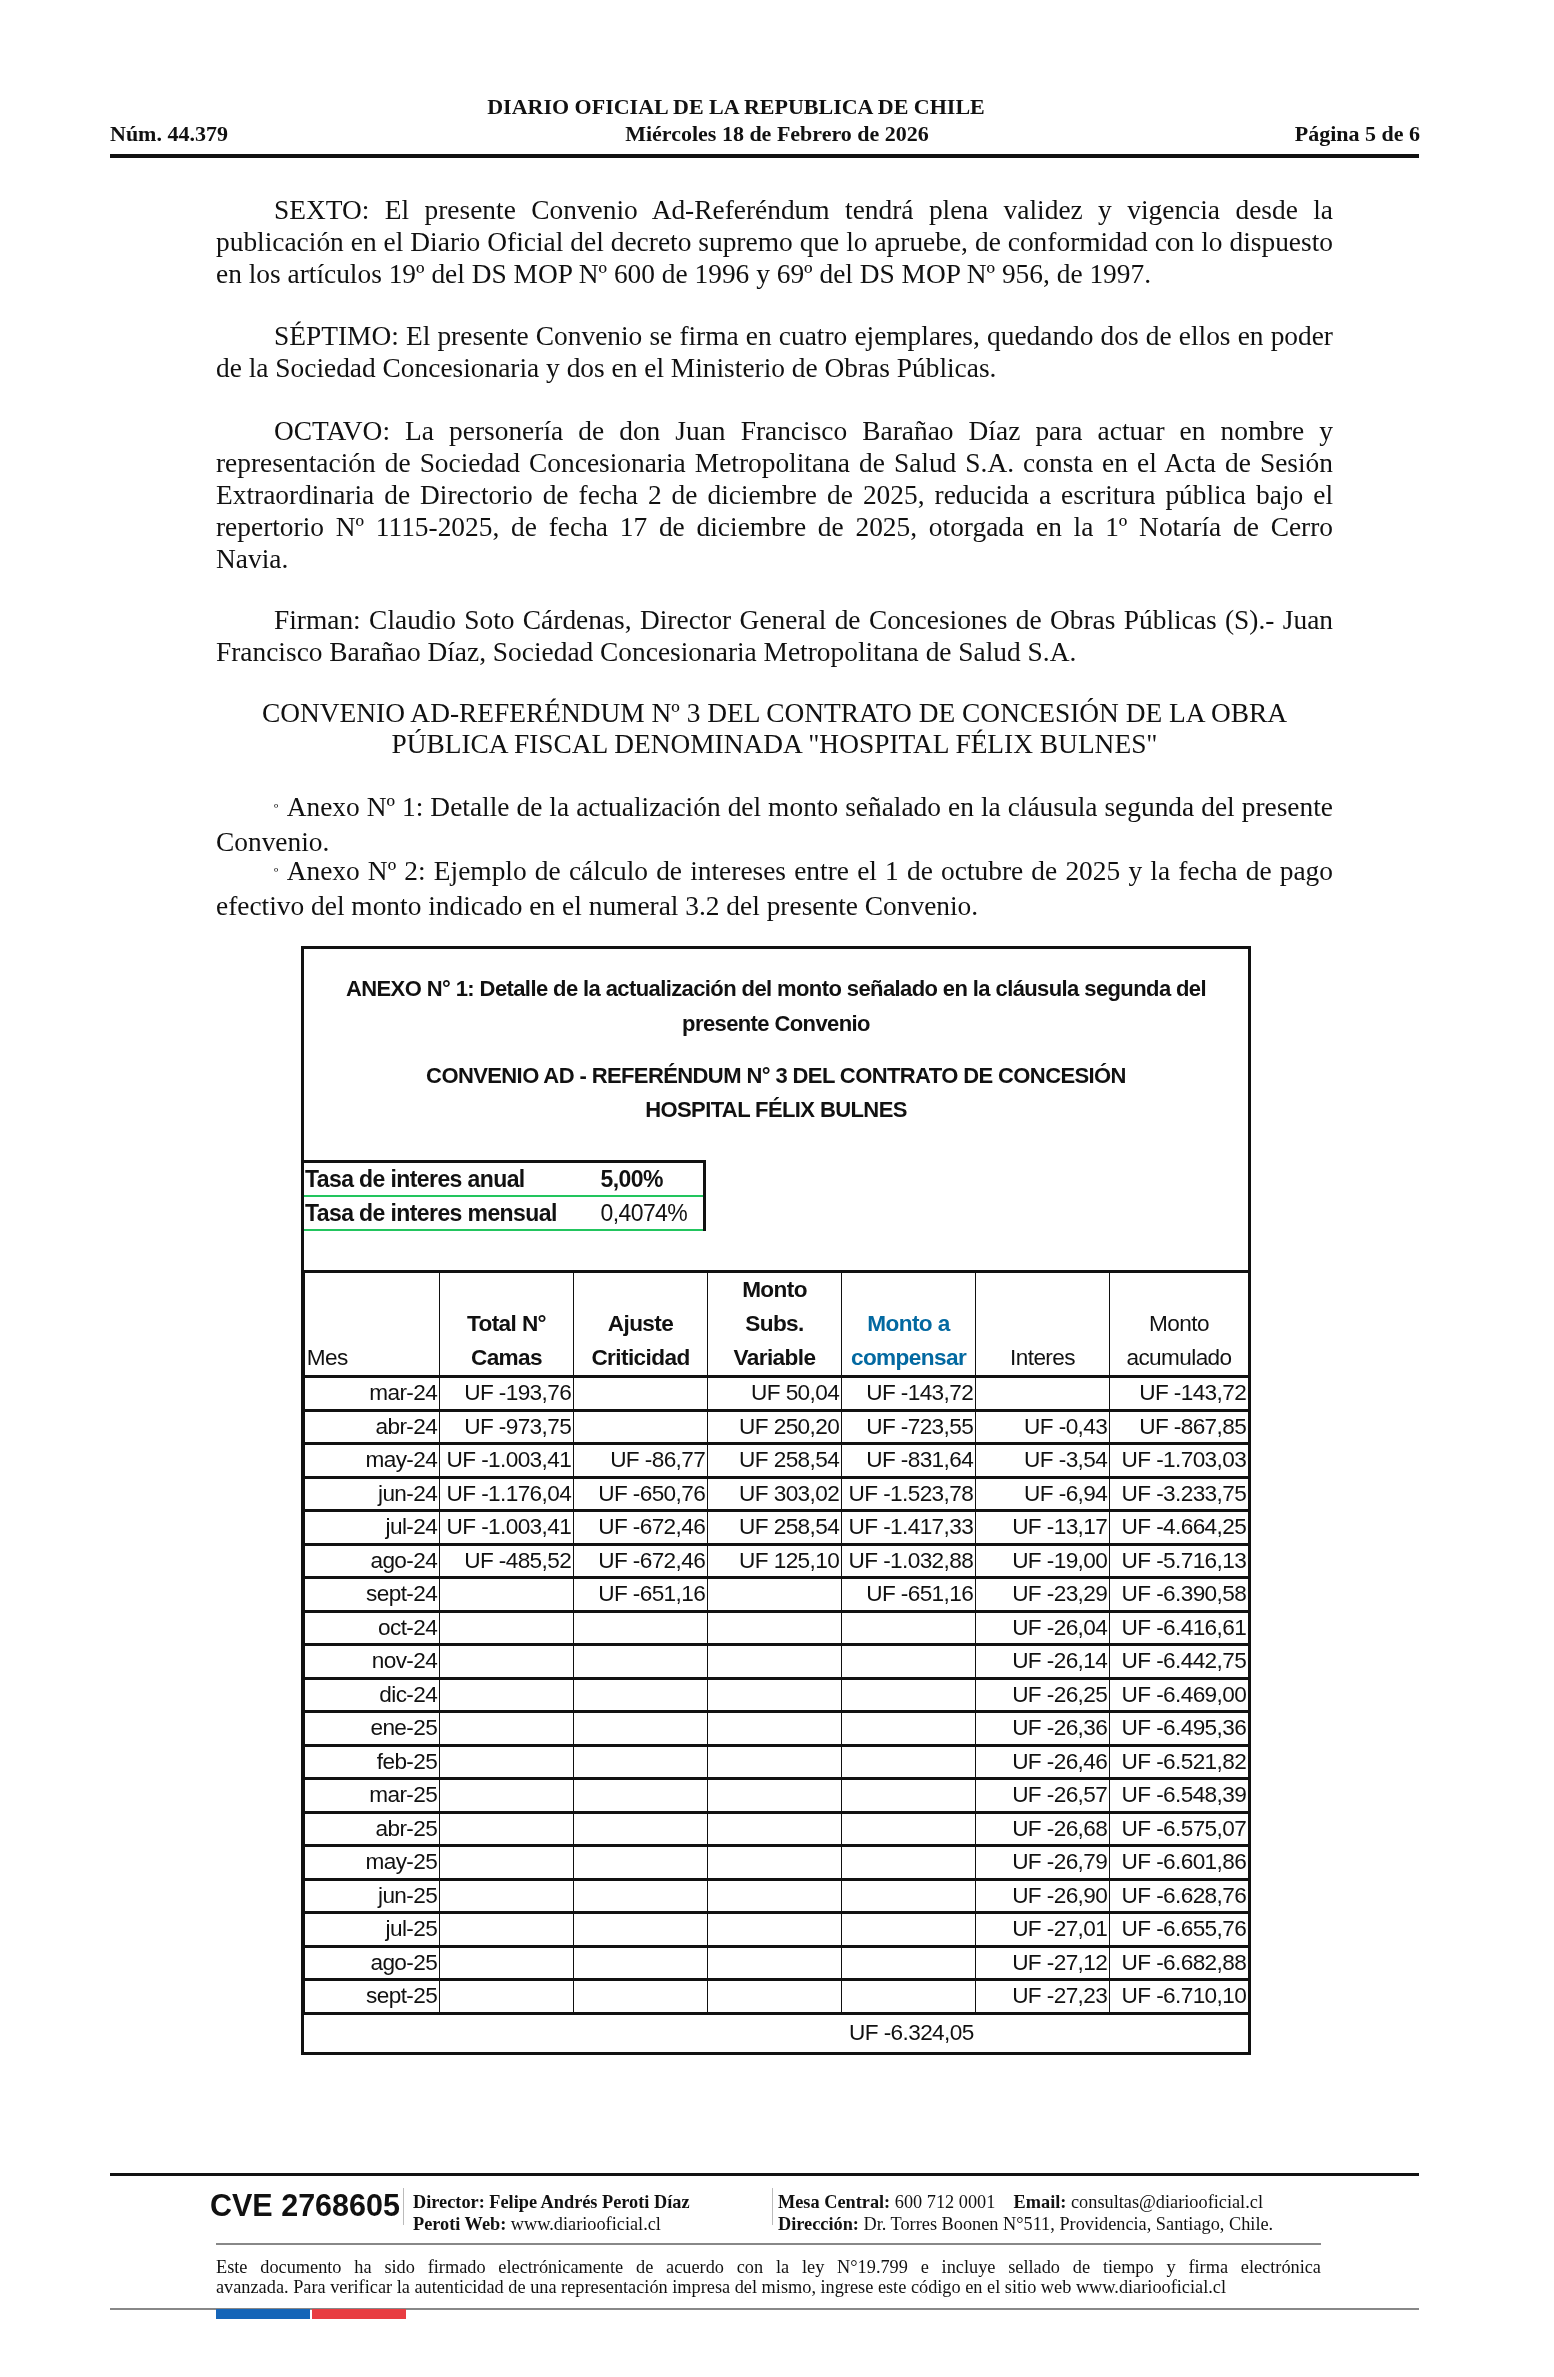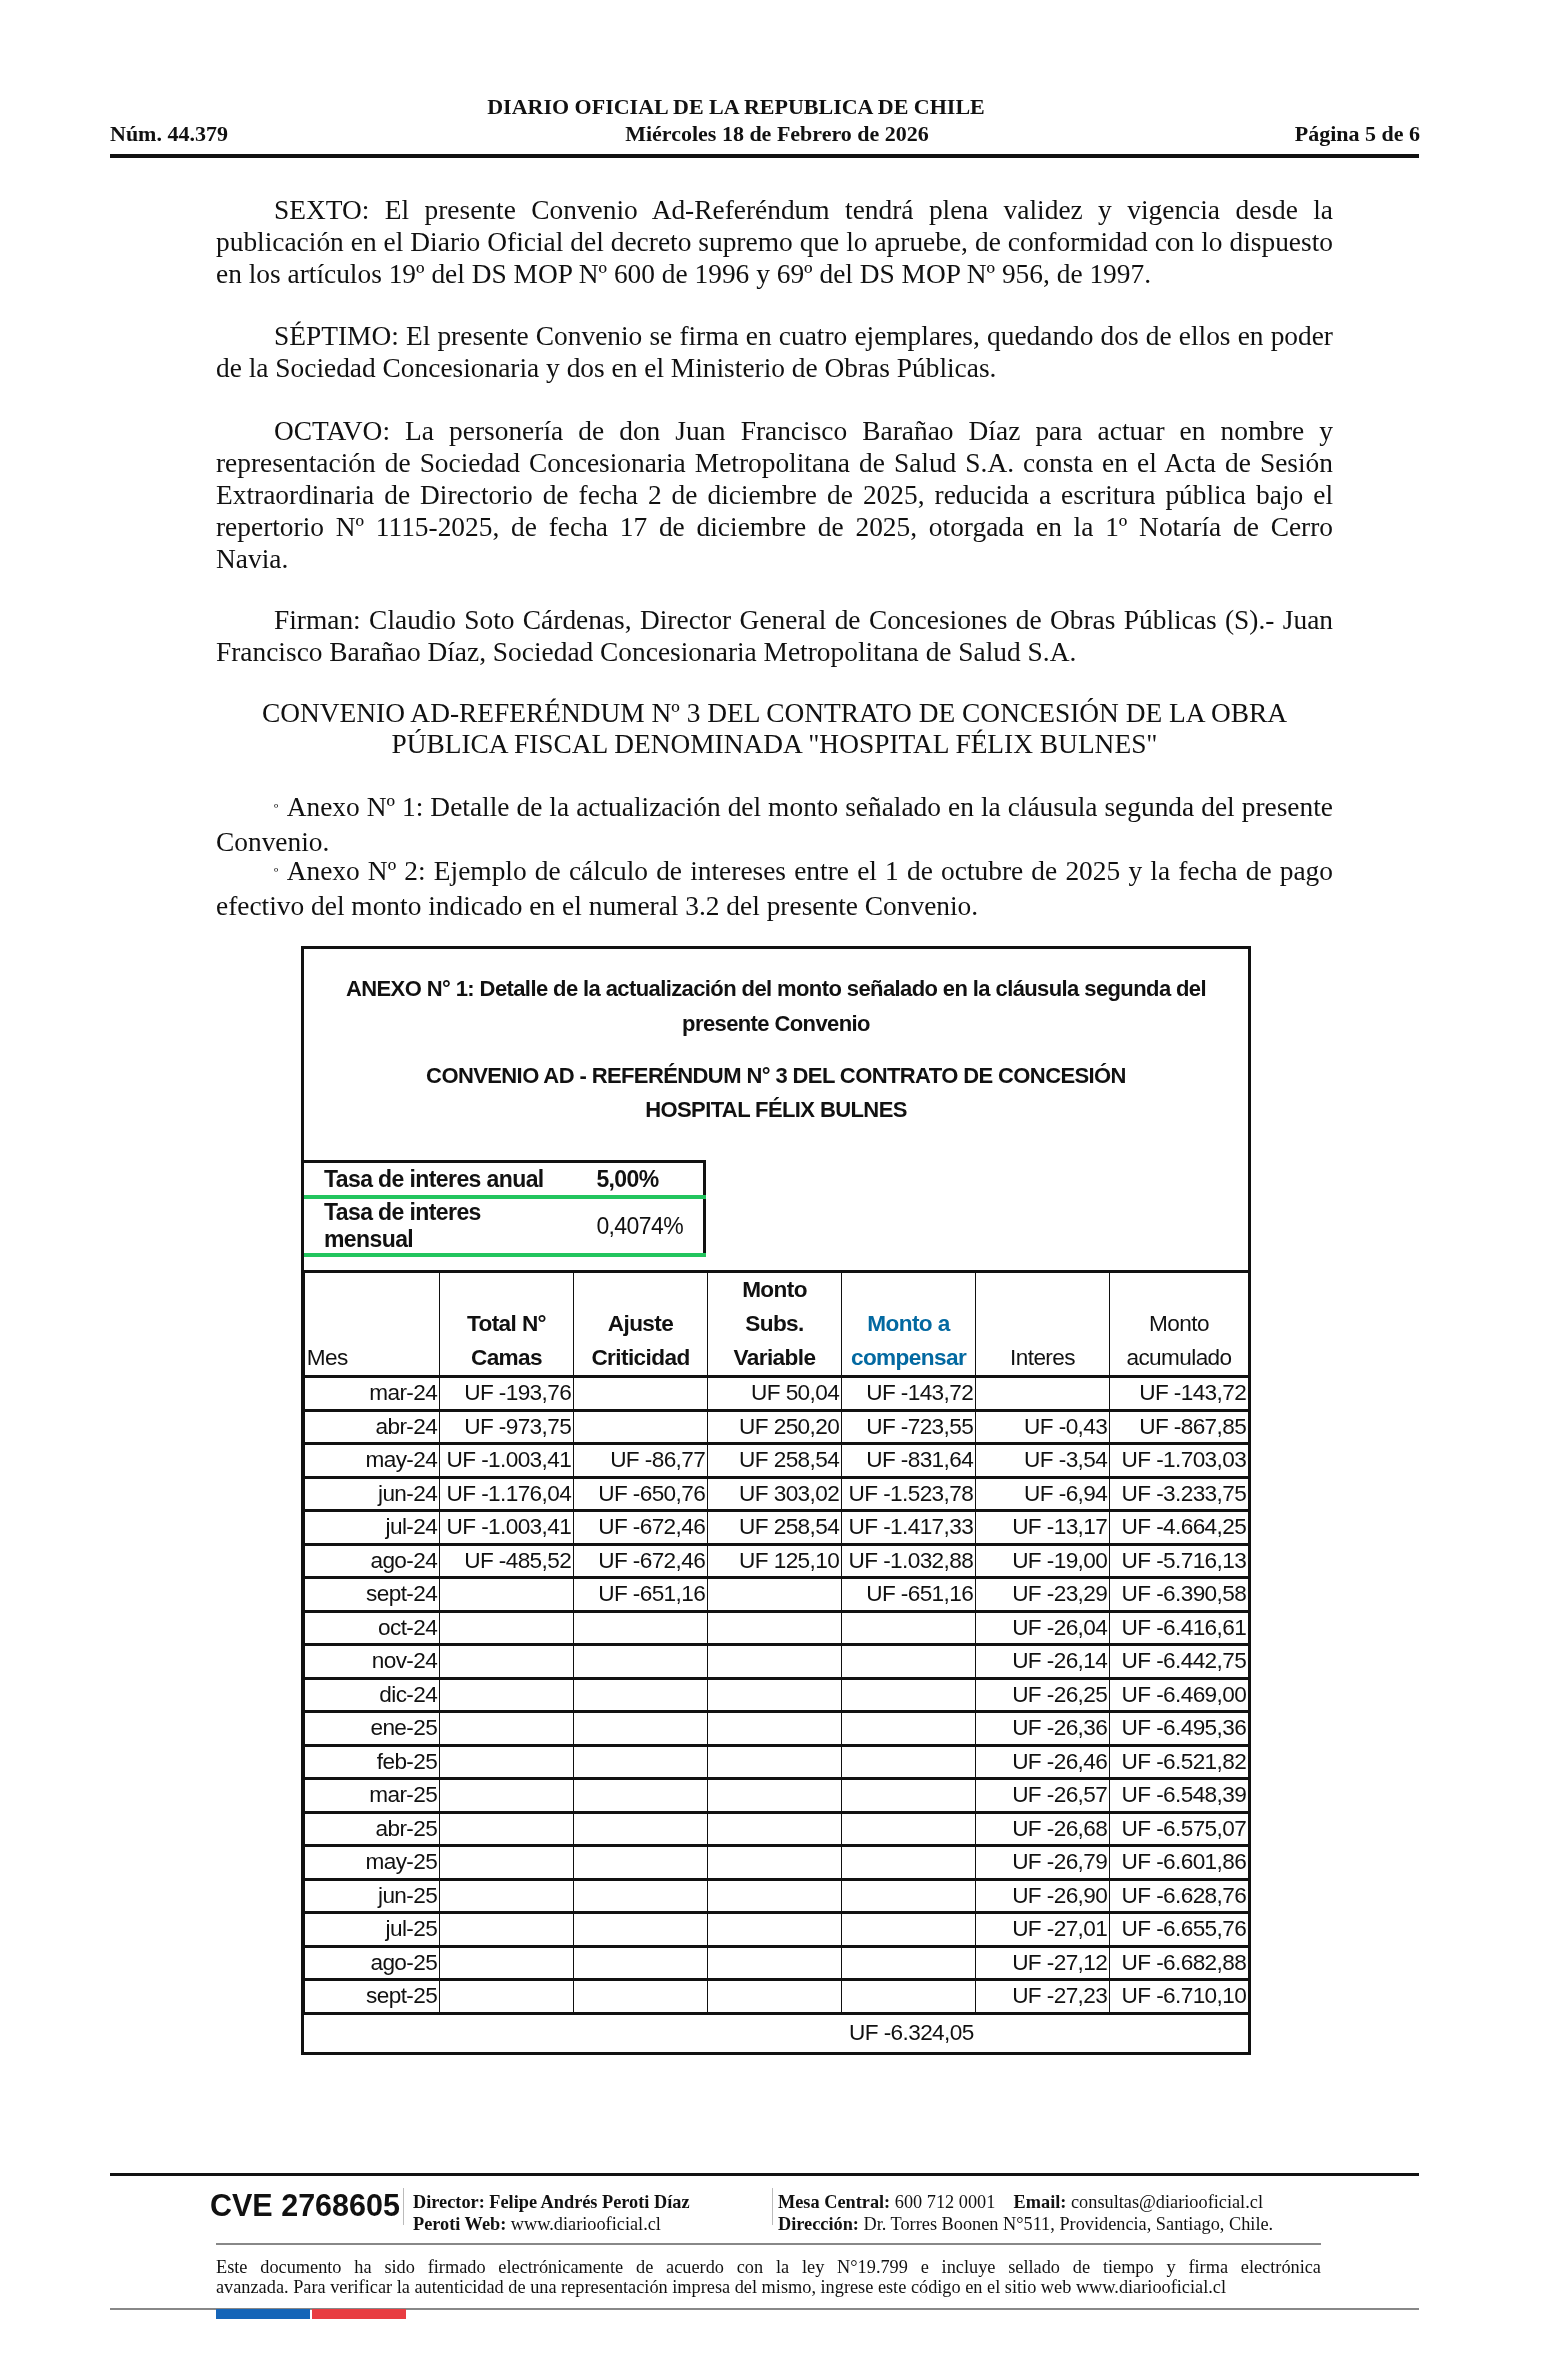--- a/index.html
+++ b/index.html
@@ -12,21 +12,21 @@
   .hdr-page { right:134px; top:121px; font-weight:bold; font-size:22px; }
   .hdr-rule { left:110px; width:1309px; top:154px; height:3.7px; background:#111; }
   
   .para { left:216px; width:1117px; font-size:27.4px; line-height:32px; text-align:justify; text-indent:58px; margin:0; }
   .center-title { left:216px; width:1117px; font-size:27.4px; line-height:32px; text-align:center; }
   .bullet { font-size:13.4px; vertical-align:middle; margin-right:8.5px; }
   
   .anexo { left:301px; top:946px; width:950px; height:1109px; border:3.7px solid #111; box-sizing:border-box; font-family:"Liberation Sans", sans-serif; }
   .anexo-title { position:absolute; left:0; width:100%; text-align:center; font-weight:bold; font-size:22px; line-height:35px; letter-spacing:-0.6px; }
   .rates { position:absolute; left:0; top:211px; width:402px; border-collapse:collapse; font-size:23px; letter-spacing:-0.6px; }
-  .rates td { border-top:3px solid #111; border-bottom:4px solid #22c55e; height:32px; padding:0 20px; }
+  .rates td { border-top:3px solid #111; border-bottom:2px solid #22c55e; height:32px; padding:0 1px; }
   .rates tr + tr td { border-top:none; }
   .rates td.v { text-align:left; }
   .rates td:last-child { border-right:3px solid #111; }
   .bold { font-weight:bold; }
   table.main { position:absolute; left:0; top:321px; width:942px; border-collapse:collapse; font-size:22.6px; letter-spacing:-0.6px; table-layout:fixed; }
   table.main th, table.main td { border-left:1.2px solid #111; border-right:1.2px solid #111; padding:0 1.8px; }
   table.main th { height:102px; vertical-align:bottom; text-align:center; line-height:34px; border-top:3px solid #111; border-bottom:3px solid #111; font-weight:bold; }
   table.main th.plain { font-weight:normal; }
   table.main th.left { text-align:left; }
   table.main th.blue { color:#3a6bbf; }

